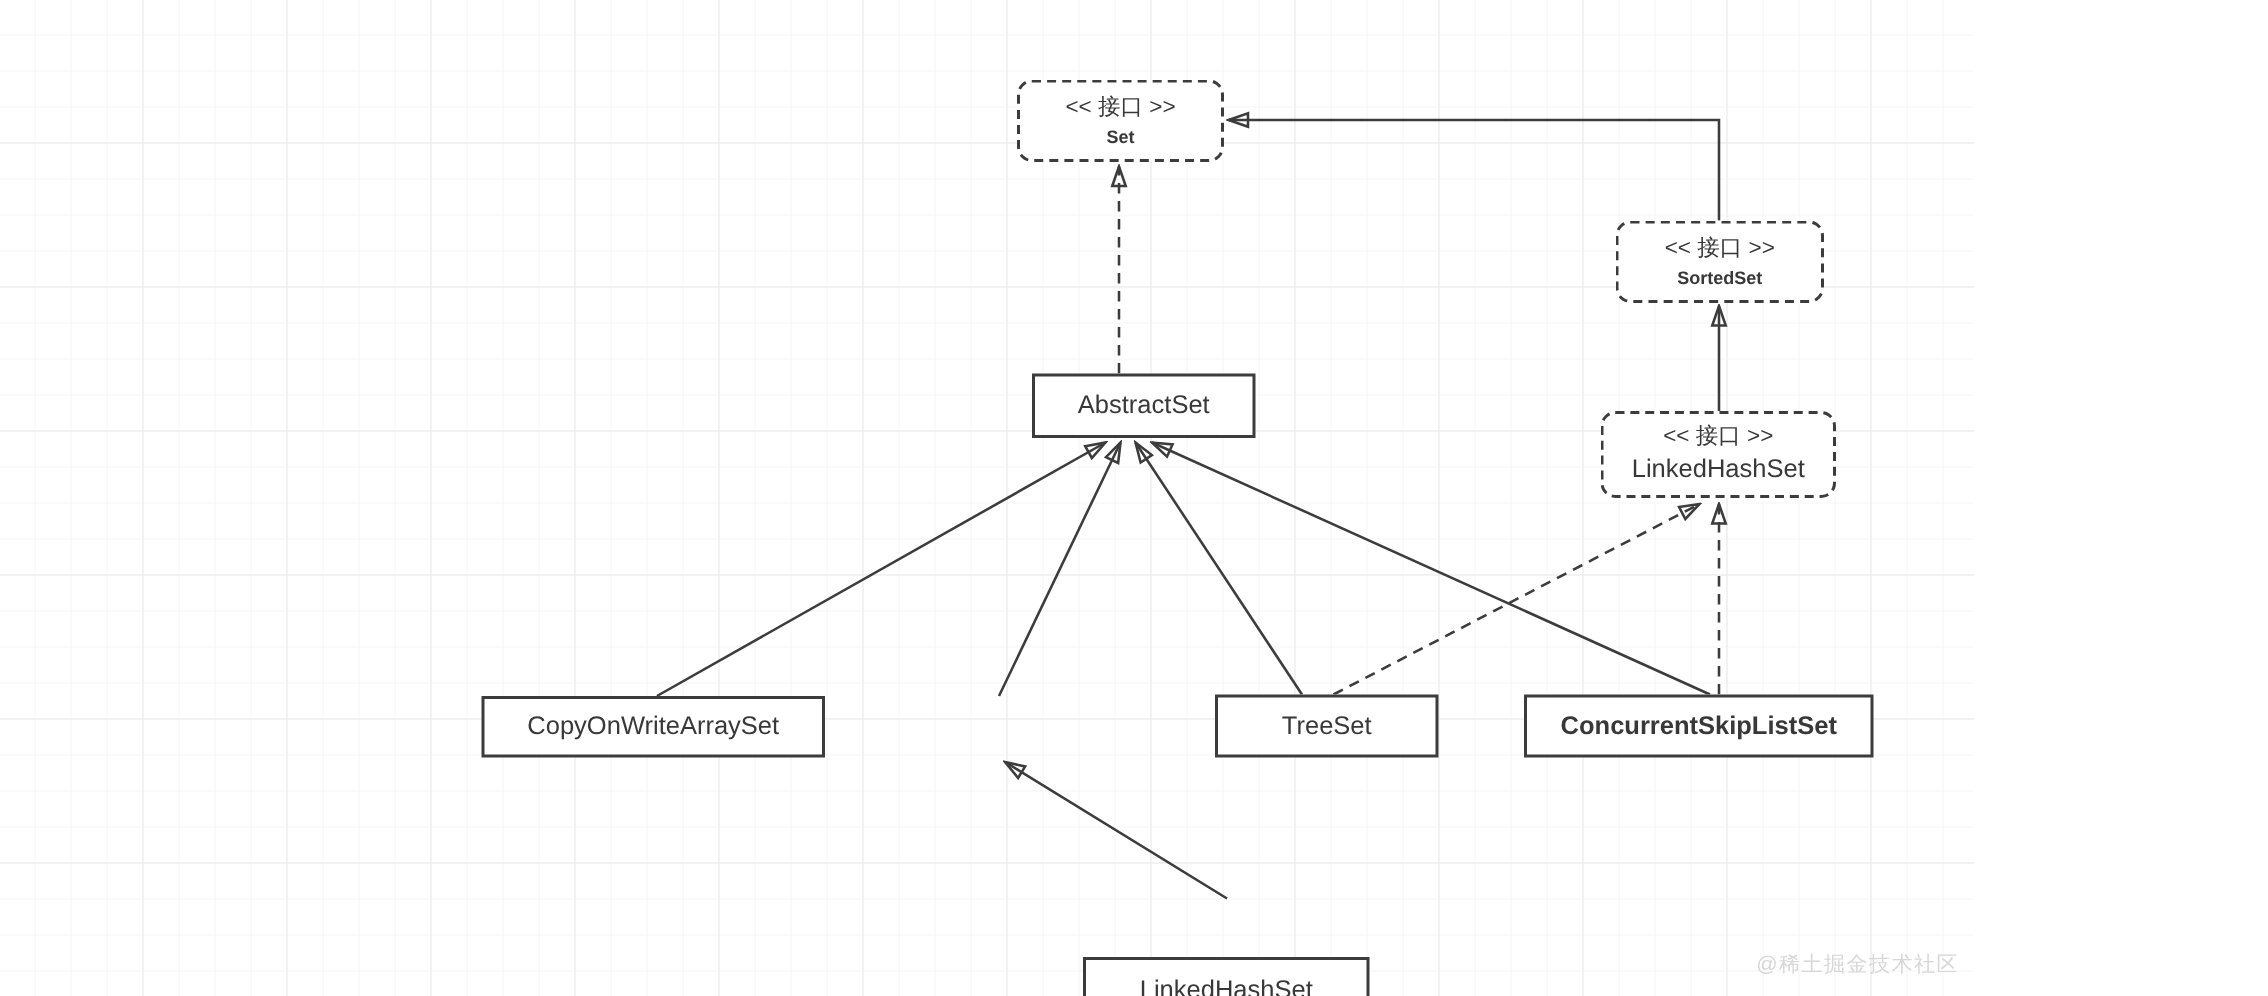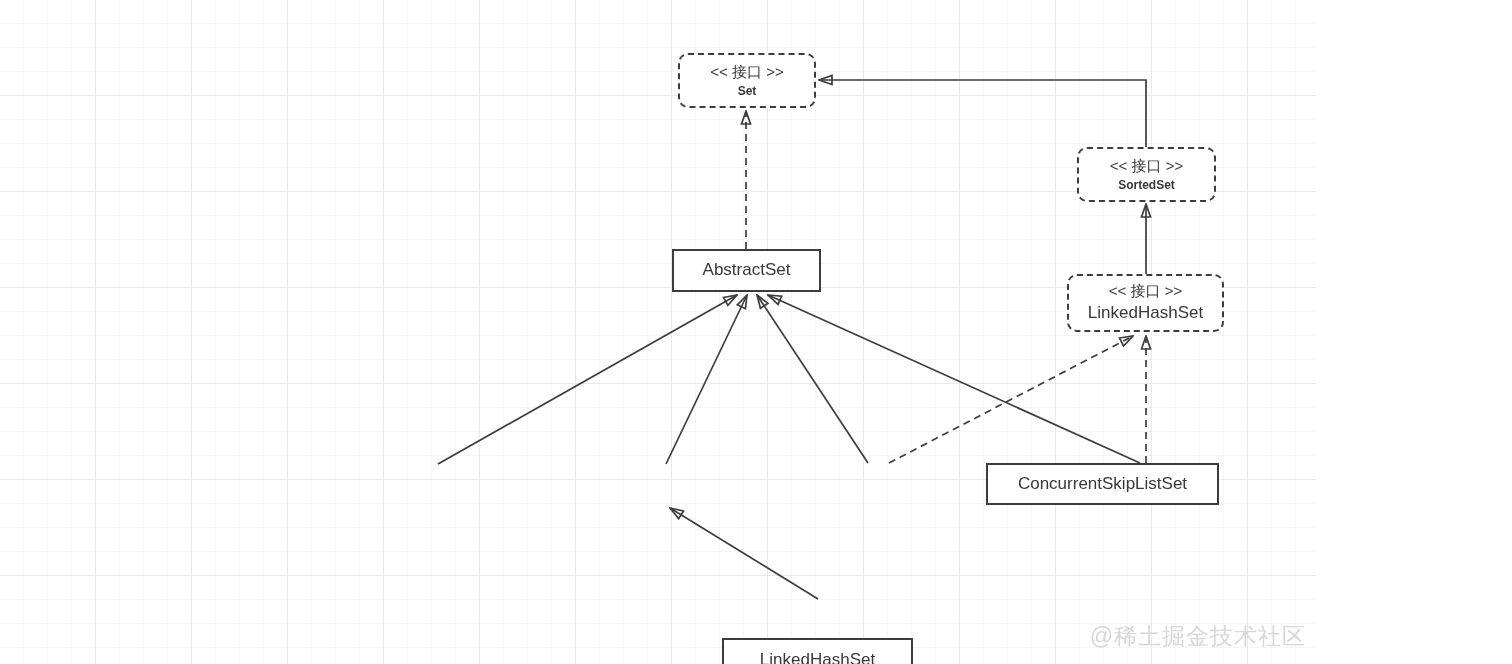--- a/index.html
+++ b/index.html
@@ -52,35 +52,35 @@
   }
   .stereo { font-size: 15px; }
   .iname  { font-size: 12px; font-weight: bold; }
   .iname.regular { font-weight: normal; font-size: 17px; }
   .cname  { font-size: 17px; }
 
   .watermark {
     position: absolute;
     right: 10px;
     bottom: 12px;
-    font-size: 23px;
+    font-size: 14px;
     color: #d7d7d9;
     letter-spacing: 1px;
     user-select: none;
   }
 
   
   #n-set                   { left: 678px;  top: 53px;  width: 138px; height: 55px; }
   #n-sortedset             { left: 1077px; top: 147px; width: 139px; height: 55px; }
   #n-navigableset          { left: 1067px; top: 274px; width: 157px; height: 58px; }
-  #n-abstractset           { left: 672px;  top: 249px; width: 149px; height: 43px; }
+  #n-abstractset           { left: 688px;  top: 249px; width: 149px; height: 43px; }
   #n-copyonwritearrayset   { left: 321px;  top: 464px; width: 229px; height: 41px; }
   #n-hashset               { left: 591px;  top: 464px; width: 149px; height: 41px; }
   #n-treeset               { left: 810px;  top: 463px; width: 149px; height: 42px; }
-  #n-concurrentskiplistset { left: 986px; top: 463px; width: 233px; height: 42px; }
+  #n-concurrentskiplistset { left: 1016px; top: 463px; width: 233px; height: 42px; font-weight: bold; }
   #n-linkedhashset         { left: 722px;  top: 599px; width: 191px; height: 45px; margin-top: 39px; }
 </style>
 </head>
 <body>
 
 <div class="canvas">
 
   <svg class="edges" viewBox="0 0 1512 664" xmlns="http://www.w3.org/2000/svg">
     <defs>
       <marker id="arrow" viewBox="0 0 16 12" markerWidth="16" markerHeight="12" refX="14.5" refY="6" orient="auto" markerUnits="userSpaceOnUse">
@@ -111,22 +111,28 @@
 
   <div id="n-navigableset" class="node iface">
     <span class="stereo">&lt;&lt; 接口 &gt;&gt;</span>
     <span class="iname regular">LinkedHashSet</span>
   </div>
 
   <div id="n-abstractset" class="node cls">
     <span class="cname">AbstractSet</span>
   </div>
 
+  <div id="n-copyonwritearrayset" class="node cls">
+    <span class="cname">CopyOnWriteArraySet</span>
+  </div>
 
 
+  <div id="n-treeset" class="node cls">
+    <span class="cname">TreeSet</span>
+  </div>
 
   <div id="n-concurrentskiplistset" class="node cls">
     <span class="cname">ConcurrentSkipListSet</span>
   </div>
 
   <div id="n-linkedhashset" class="node cls">
     <span class="cname">LinkedHashSet</span>
   </div>
 
   <div class="watermark">@稀土掘金技术社区</div>

